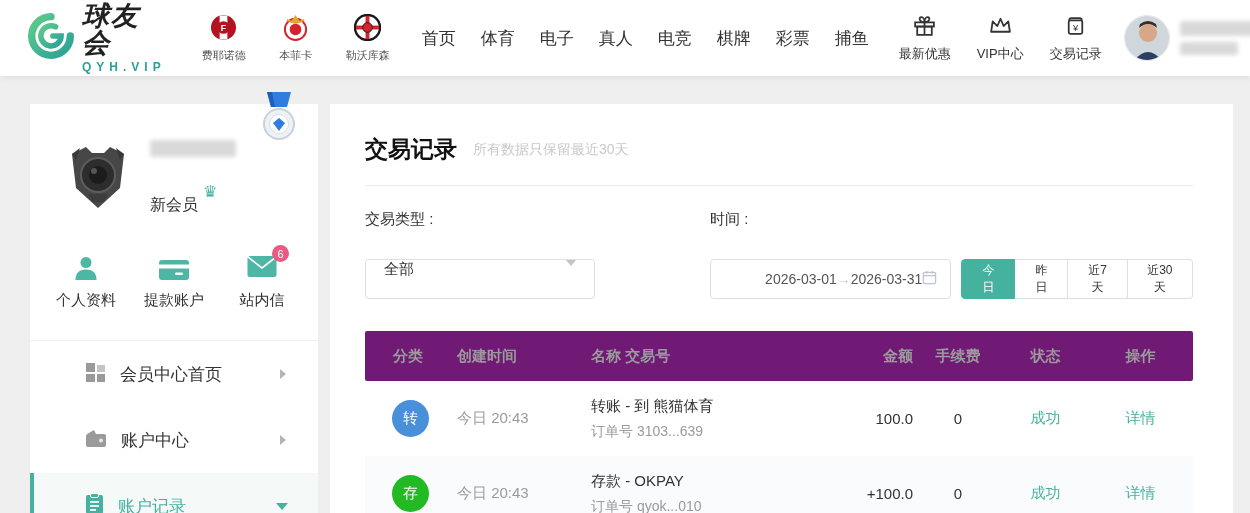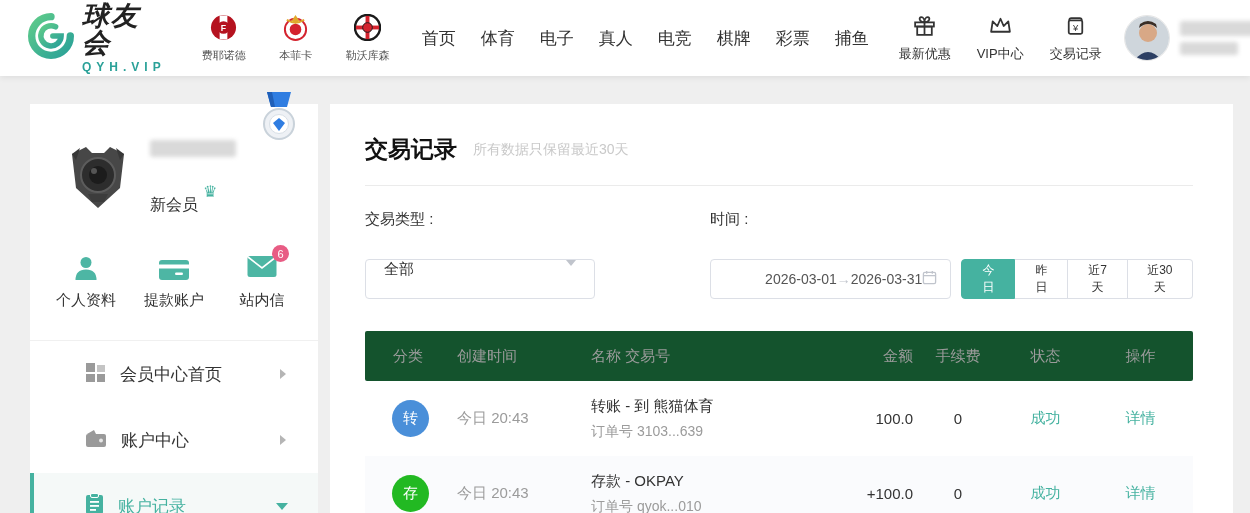--- a/index.html
+++ b/index.html
@@ -76,21 +76,21 @@
   .daterange .arr { color:#c0c4cc; font-size:14px; }
   .btn-group { display:flex; }
   .range-btn { height:40px; padding:0 15px; background:#fff; border:1px solid #dcdfe6;
     border-left-width:0; font-size:12px; color:#333; display:flex; align-items:center; cursor:pointer; }
   .range-btn:first-child { border-left-width:1px; border-radius:4px 0 0 4px; }
   .range-btn:last-child { border-radius:0 4px 4px 0; }
   .range-btn.active { background:#45b2a0; border-color:#45b2a0; color:#fff; }
 
   .table { margin-top:32px; }
   .t-grid { display:grid; grid-template-columns:80px 130px 1fr 110px 90px 85px 105px; align-items:center; }
-  .t-head { background:#14532d; height:50px; border-radius:2px; }
+  .t-head { background:#701a75; height:50px; border-radius:2px;font-weight:bold; }
   .t-head .th { font-size:15px; color:#9b9b9b; }
   .th-cat { padding-left:28px; } .th-time { padding-left:12px; } .th-name { padding-left:16px; }
   .th-amt { text-align:right; } .th-fee,.th-st,.th-op { text-align:center; }
   .t-row { height:75px; }
   .t-row.alt { background:#fafbfd; }
   .cat-circle { width:37px; height:37px; border-radius:50%; margin-left:27px; color:#fff;
     font-size:15px; display:flex; align-items:center; justify-content:center; }
   .td-time { font-size:15px; color:#9b9b9b; padding-left:12px; }
   .td-name { padding-left:16px; }
   .td-name .nm { font-size:15px; color:#333; }

